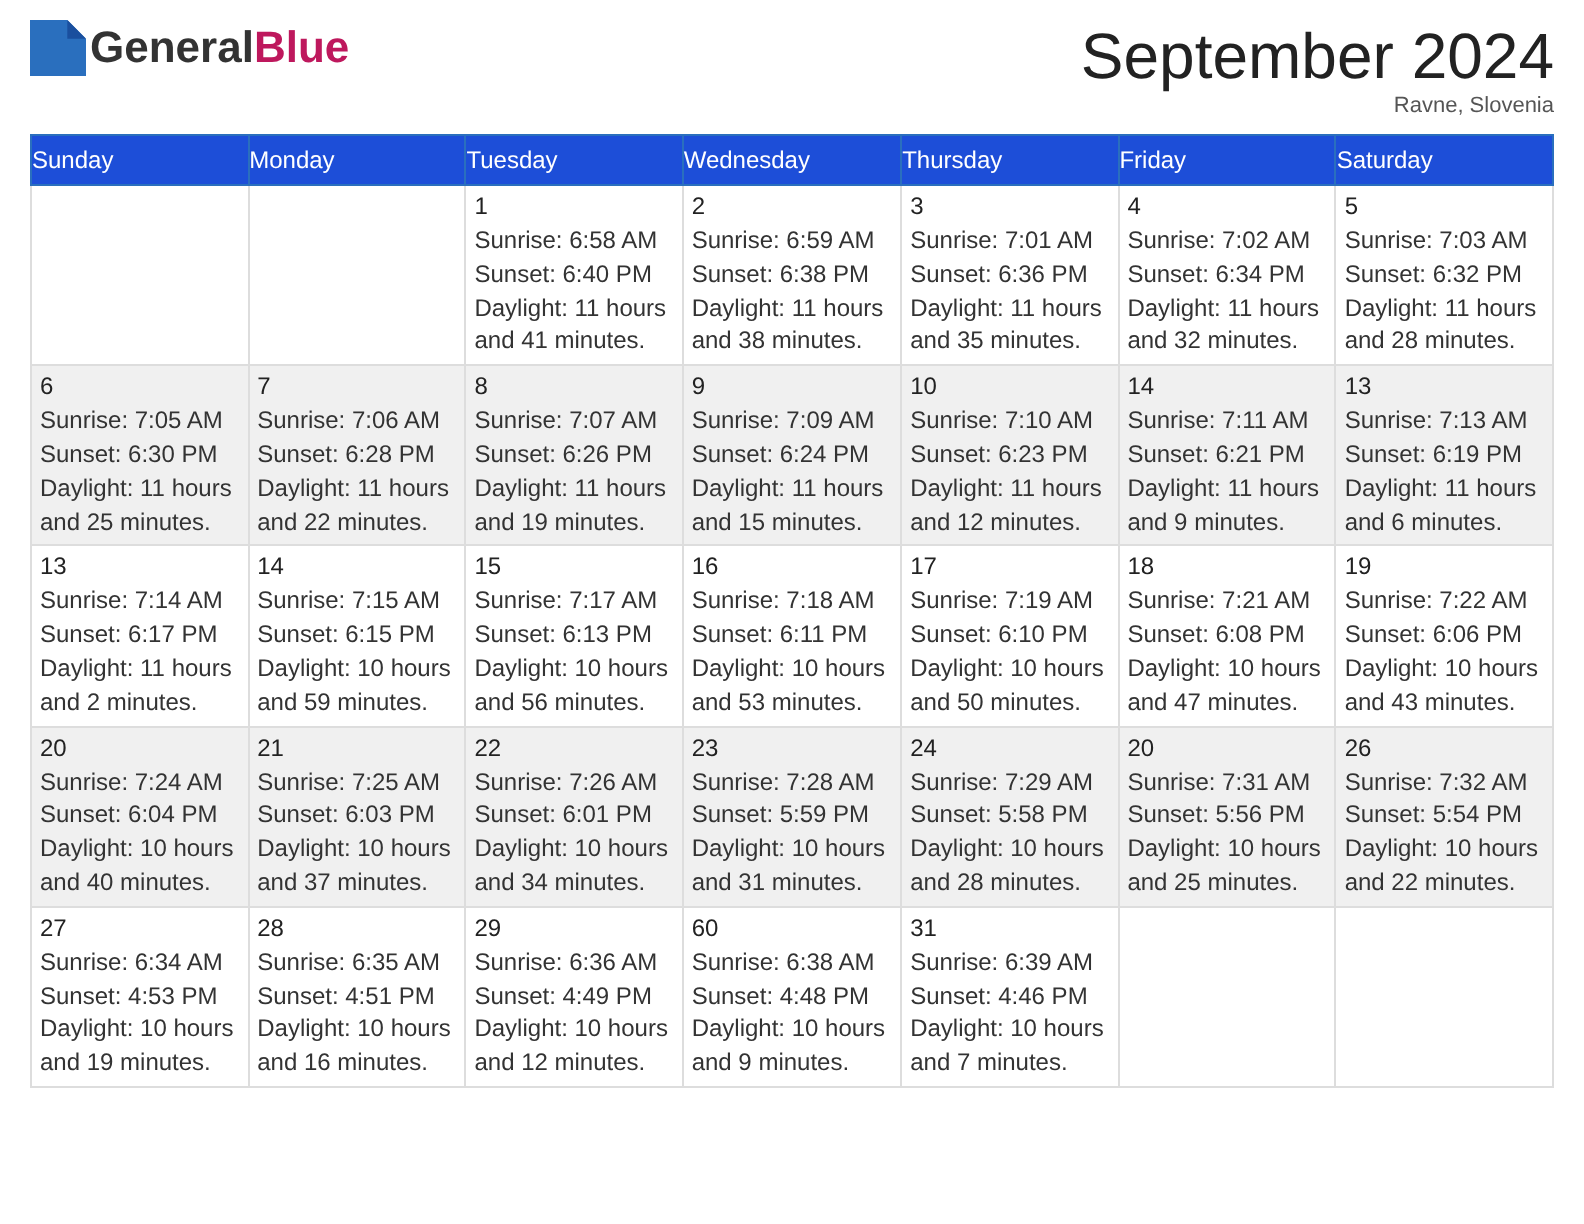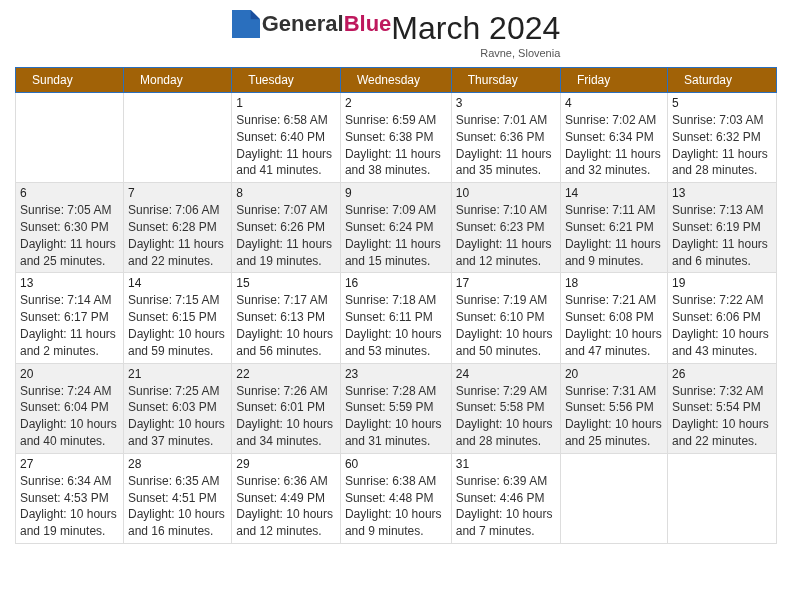--- a/index.html
+++ b/index.html
@@ -11,21 +11,21 @@
       padding: 0;
     }
     .page {
       width: 792px;
       min-height: 612px;
       background: #fff;
       padding: 10px 15px 10px 15px;
     }
     .header {
       display: flex;
-      justify-content: center;
+      justify-content: space-between;
       align-items: flex-start;
       margin-bottom: 8px;
     }
     .logo {
       display: flex;
       flex-direction: column;
       align-items: flex-start;
     }
     .logo-text {
       display: flex;
@@ -56,23 +56,23 @@
     .location {
       font-size: 11px;
       color: #555;
     }
     .calendar {
       width: 100%;
       border-collapse: collapse;
       font-size: 10.5px;
     }
     .calendar th {
-      background: #a16207;
+      background: #1d4ed8;
       color: #fff;
-      padding: 5px 16px;
+      padding: 5px 0;
       text-align: left;
       font-weight: normal;
       font-size: 12px;
       border: 1px solid #2a6fbe;
     }
     .calendar td {
       border: 1px solid #ddd;
       vertical-align: top;
       padding: 3px 4px;
       width: 113px;
@@ -113,21 +113,21 @@
       <div class="logo-text">
         <svg class="logo-icon" viewBox="0 0 30 30" xmlns="http://www.w3.org/2000/svg">
           <polygon points="0,0 20,0 30,10 30,30 0,30" fill="#2a6fbe"></polygon>
           <polygon points="20,0 30,10 20,10" fill="#1a4f9e"></polygon>
         </svg>
         <span class="logo-general">General</span>
           <span class="logo-blue">Blue</span>
       </div>
     </div>
     <div class="title-block">
-      <div class="month-title">March 2024</div>
+      <div class="month-title">September 2024</div>
       <div class="location">Ravne, Slovenia</div>
     </div>
   </div>
 
   <table class="calendar">
     <thead>
       <tr>
       <th>Sunday</th>
           <th>Monday</th>
           <th>Tuesday</th>

